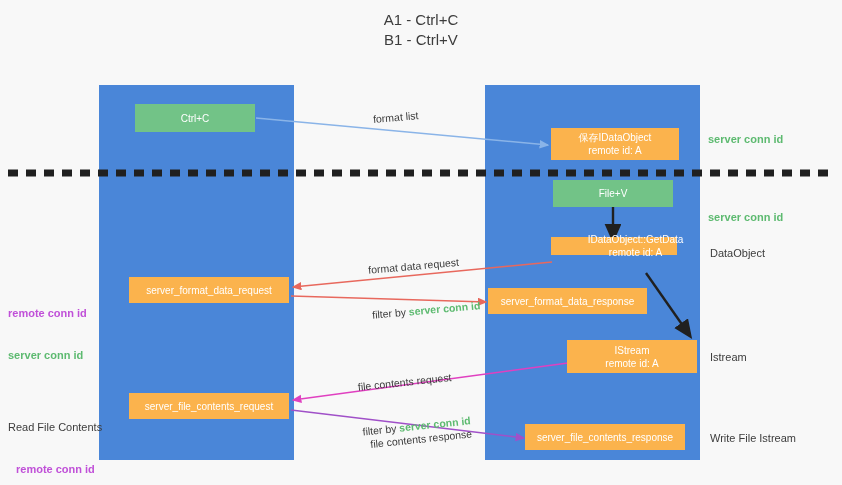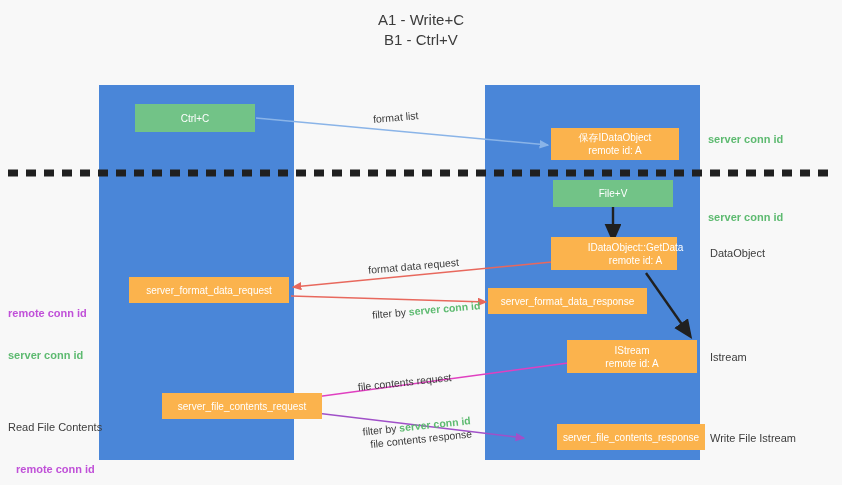--- a/index.html
+++ b/index.html
@@ -96,21 +96,21 @@
   .stack { position: absolute; white-space: pre; line-height: 14px; font-size: 11px; }
   .stack .rem { color: #c050d8; font-weight: bold; display:block; }
   .stack .srv { color: #5dba70; font-weight: bold; display:block; }
   .stack .plain { color: #3c3c3c; display:block; }
 </style>
 </head>
 <body>
 
 <div id="stage">
 
-  <div class="title">A1 - Write+C
+  <div class="title">A1 - Ctrl+C
 B1 - Ctrl+V</div>
 
   <div class="col-head" style="left:135px; top:60px; width:120px;">
     <div>A1</div>
     <div>remote</div>
   </div>
   <div class="col-head" style="left:535px; top:60px; width:120px;">
     <div>B1</div>
     <div>connection</div>
   </div>
@@ -154,33 +154,33 @@
     <line x1="8" y1="173" x2="834" y2="173" stroke="#202020" stroke-width="7" stroke-dasharray="10 8"></line>
   </svg>
 
   <div class="box green" style="left:135px; top:104px; width:120px; height:28px;">Ctrl+C</div>
 
   <div class="box orange" style="left:551px; top:128px; width:128px; height:32px;">保存IDataObject
 remote id: A</div>
 
   <div class="box green" style="left:553px; top:180px; width:120px; height:27px;">File+V</div>
 
-  <div class="box orange" style="left:551px; top:237px; width:126px; height:33px;padding-left:43px;">IDataObject::GetData
+  <div class="box orange" style="left:551px; top:237px; width:126px; height:18px;padding-left:43px;">IDataObject::GetData
 remote id: A</div>
 
   <div class="box orange" style="left:567px; top:340px; width:130px; height:33px;">IStream
 remote id: A</div>
 
   <div class="box orange" style="left:129px; top:277px; width:160px; height:26px;">server_format_data_request</div>
 
   <div class="box orange" style="left:488px; top:288px; width:159px; height:26px;">server_format_data_response</div>
 
-  <div class="box orange" style="left:129px; top:393px; width:160px; height:26px;margin-left:33px;">server_file_contents_request</div>
-
-  <div class="box orange" style="left:525px; top:424px; width:148px; height:26px;margin-left:32px;">server_file_contents_response</div>
+  <div class="box orange" style="left:129px; top:393px; width:160px; height:26px;">server_file_contents_request</div>
+
+  <div class="box orange" style="left:525px; top:424px; width:160px; height:26px;">server_file_contents_response</div>
 
   <div class="edge-label" style="left:373px; top:110px; transform:rotate(-5deg);">format list</div>
 
   <div class="edge-label" style="left:370px; top:228px; transform:rotate(-5deg);">
     <div>format data request</div>
     <div><span>filter by </span><span class="srv">server conn id</span></div>
   </div>
 
 
   <div class="edge-label" style="left:360px; top:344px; transform:rotate(-6deg);">

